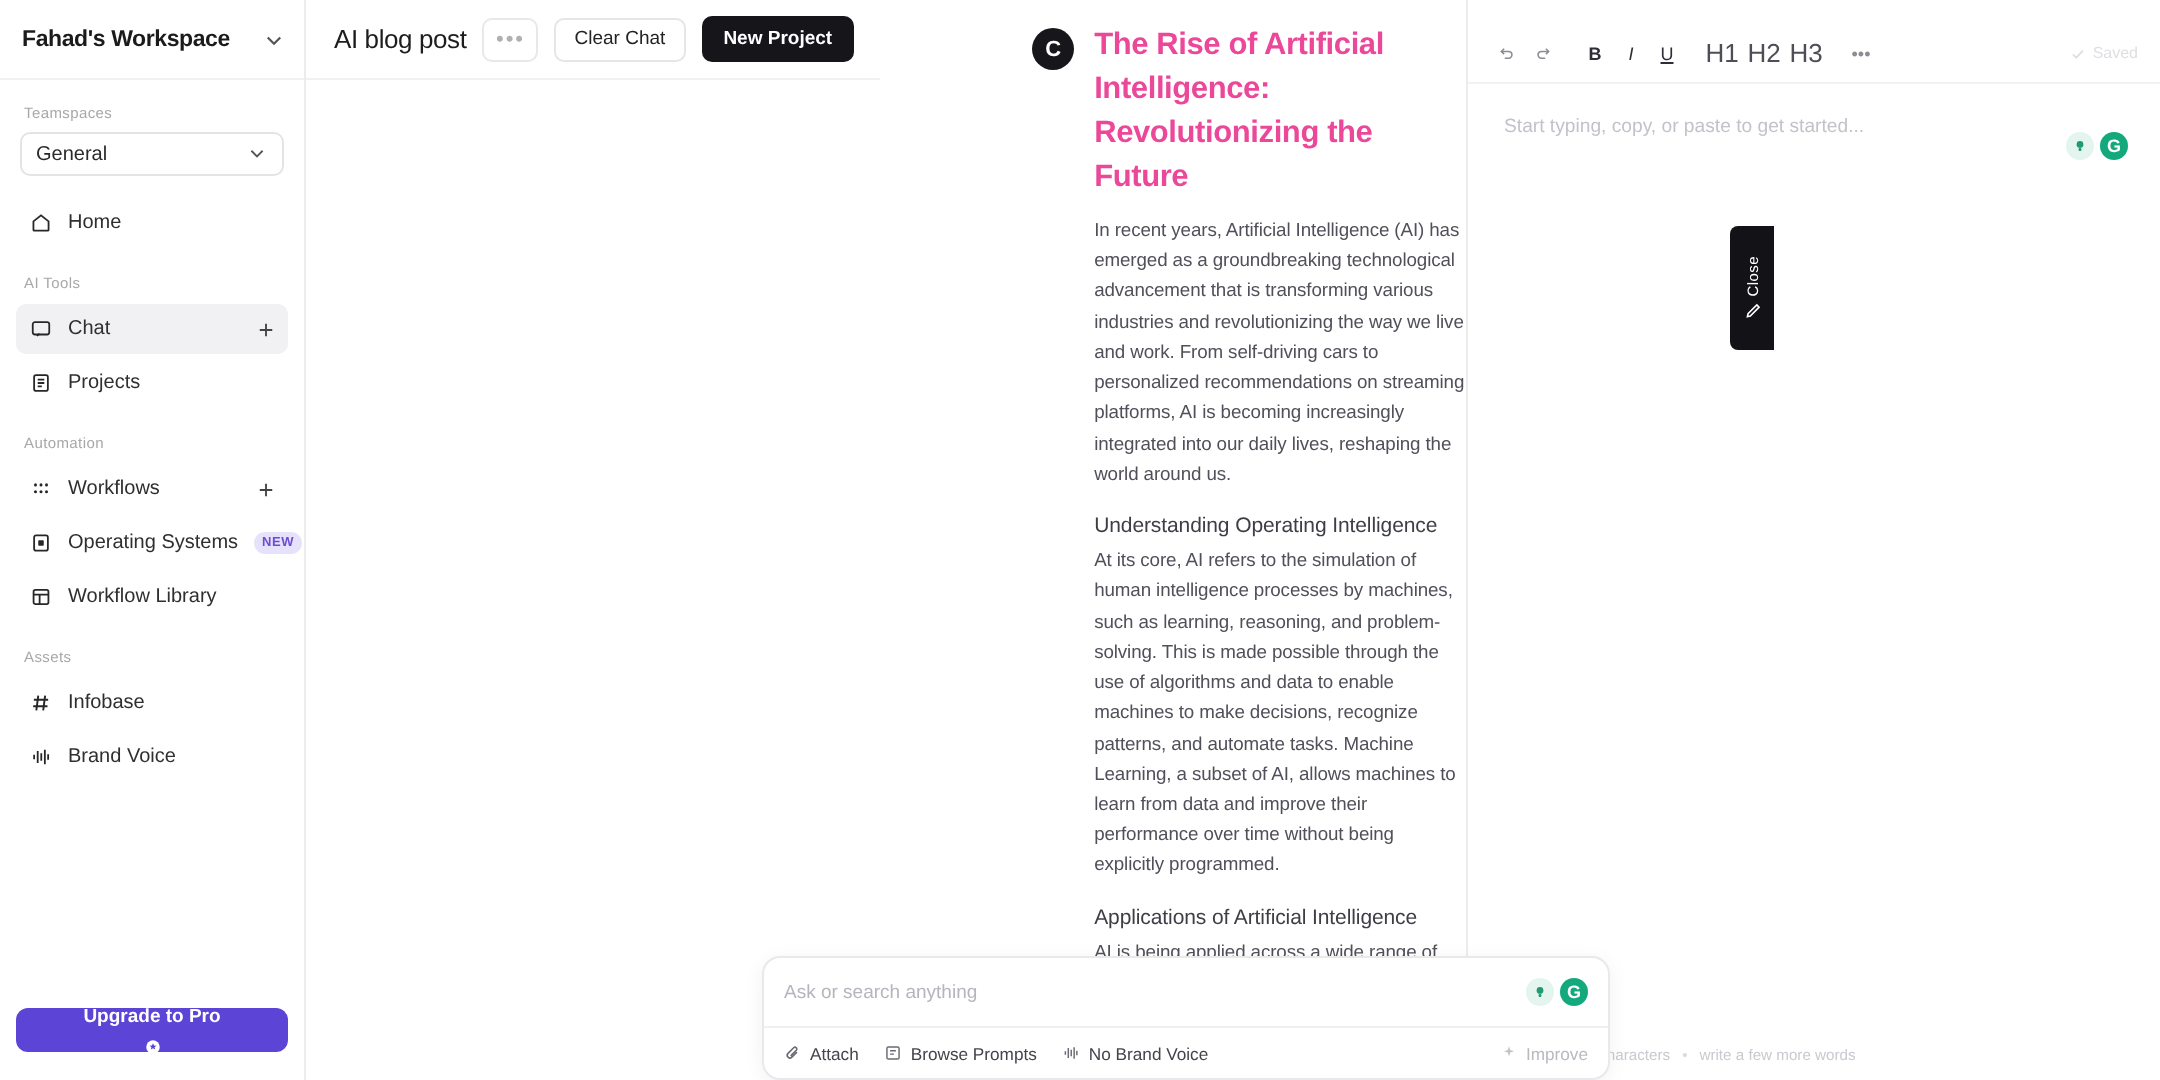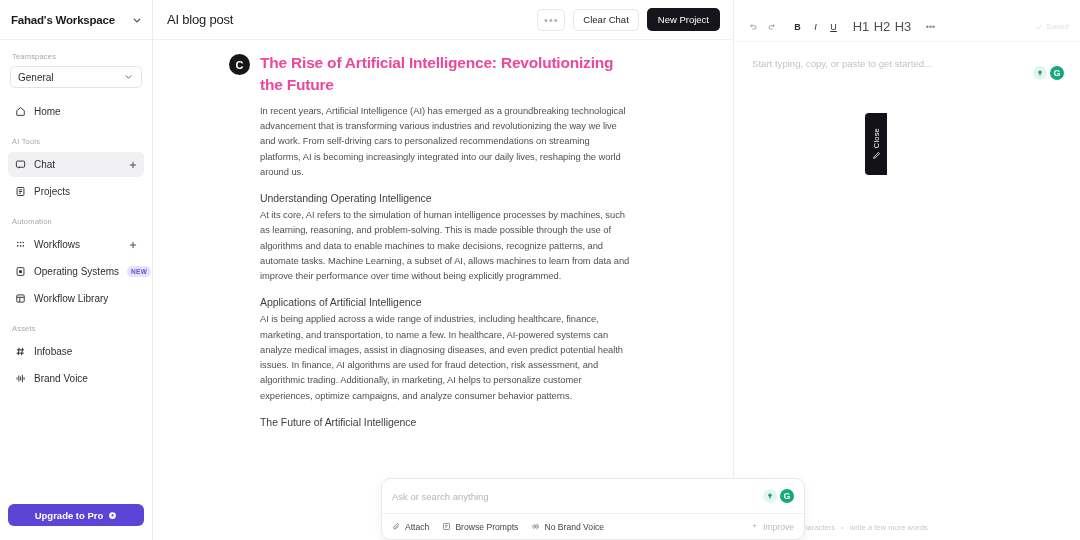--- a/index.html
+++ b/index.html
@@ -54,50 +54,50 @@
   .plus { width: 10px; height: 10px; flex: none; color: #444; }
   .badge-new {
     font-size: 6.5px; font-weight: 700; color: #6d4dd6;
     background: #e7e2fb; border-radius: 7px; padding: 2px 4px;
     letter-spacing: 0.3px;
   }
   .sidebar-spacer { flex: 1; }
   .upgrade {
     margin: 0 8px 14px 8px; height: 22px; border-radius: 6px;
     background: #5b44d6; color: #fff; font-size: 9.5px; font-weight: 700;
-    display: flex; align-items: center; justify-content: center; gap: 5px;
+    display: flex; align-items: center; justify-content: center; gap: 5px; flex-direction: column;
   }
   .upgrade .crown { width: 9px; height: 9px; }
 
   
   .center {
     width: 580px; flex: none; height: 540px;
     position: relative; background: #fff;
-    display: flex; flex-direction: column;
+    display: flex; flex-direction: row;
   }
   .topbar {
     height: 40px; display: flex; align-items: center;
     padding: 0 13px 0 14px; gap: 8px;
     border-bottom: 1px solid #f1f1f1; background: #fff;
     position: relative; z-index: 5;
   }
   .page-title { font-size: 13px; color: #1d1d1d; flex: 1; letter-spacing: -0.2px; }
   .btn-ellipsis {
     width: 28px; height: 22px; border: 1px solid #e8e8e8; border-radius: 5px;
     display: flex; align-items: center; justify-content: center;
     color: #b0b0b0; font-size: 11px; letter-spacing: 1px; background: #fff;
   }
   .btn-light {
     height: 22px; padding: 0 9px; border: 1px solid #e6e6e6; border-radius: 5px;
     display: flex; align-items: center; font-size: 9.5px; color: #222; background: #fff;
     white-space: nowrap;
   }
   .btn-dark {
     height: 23px; padding: 0 11px; border-radius: 5px;
-    display: flex; align-items: center; font-size: 9.5px; font-weight: 400;
+    display: flex; align-items: center; font-size: 9.5px; font-weight: 700;
     color: #fff; background: #15151a; white-space: nowrap;
   }
   .chat-scroll {
     flex: 1; overflow: hidden; position: relative;
     background: #fff; padding: 0 0 0 0;
   }
   .msg { display: flex; gap: 10px; padding: 12px 0 0 76px; }
   .avatar {
     width: 21px; height: 21px; border-radius: 50%;
     background: #17171b; color: #fff; flex: none;

